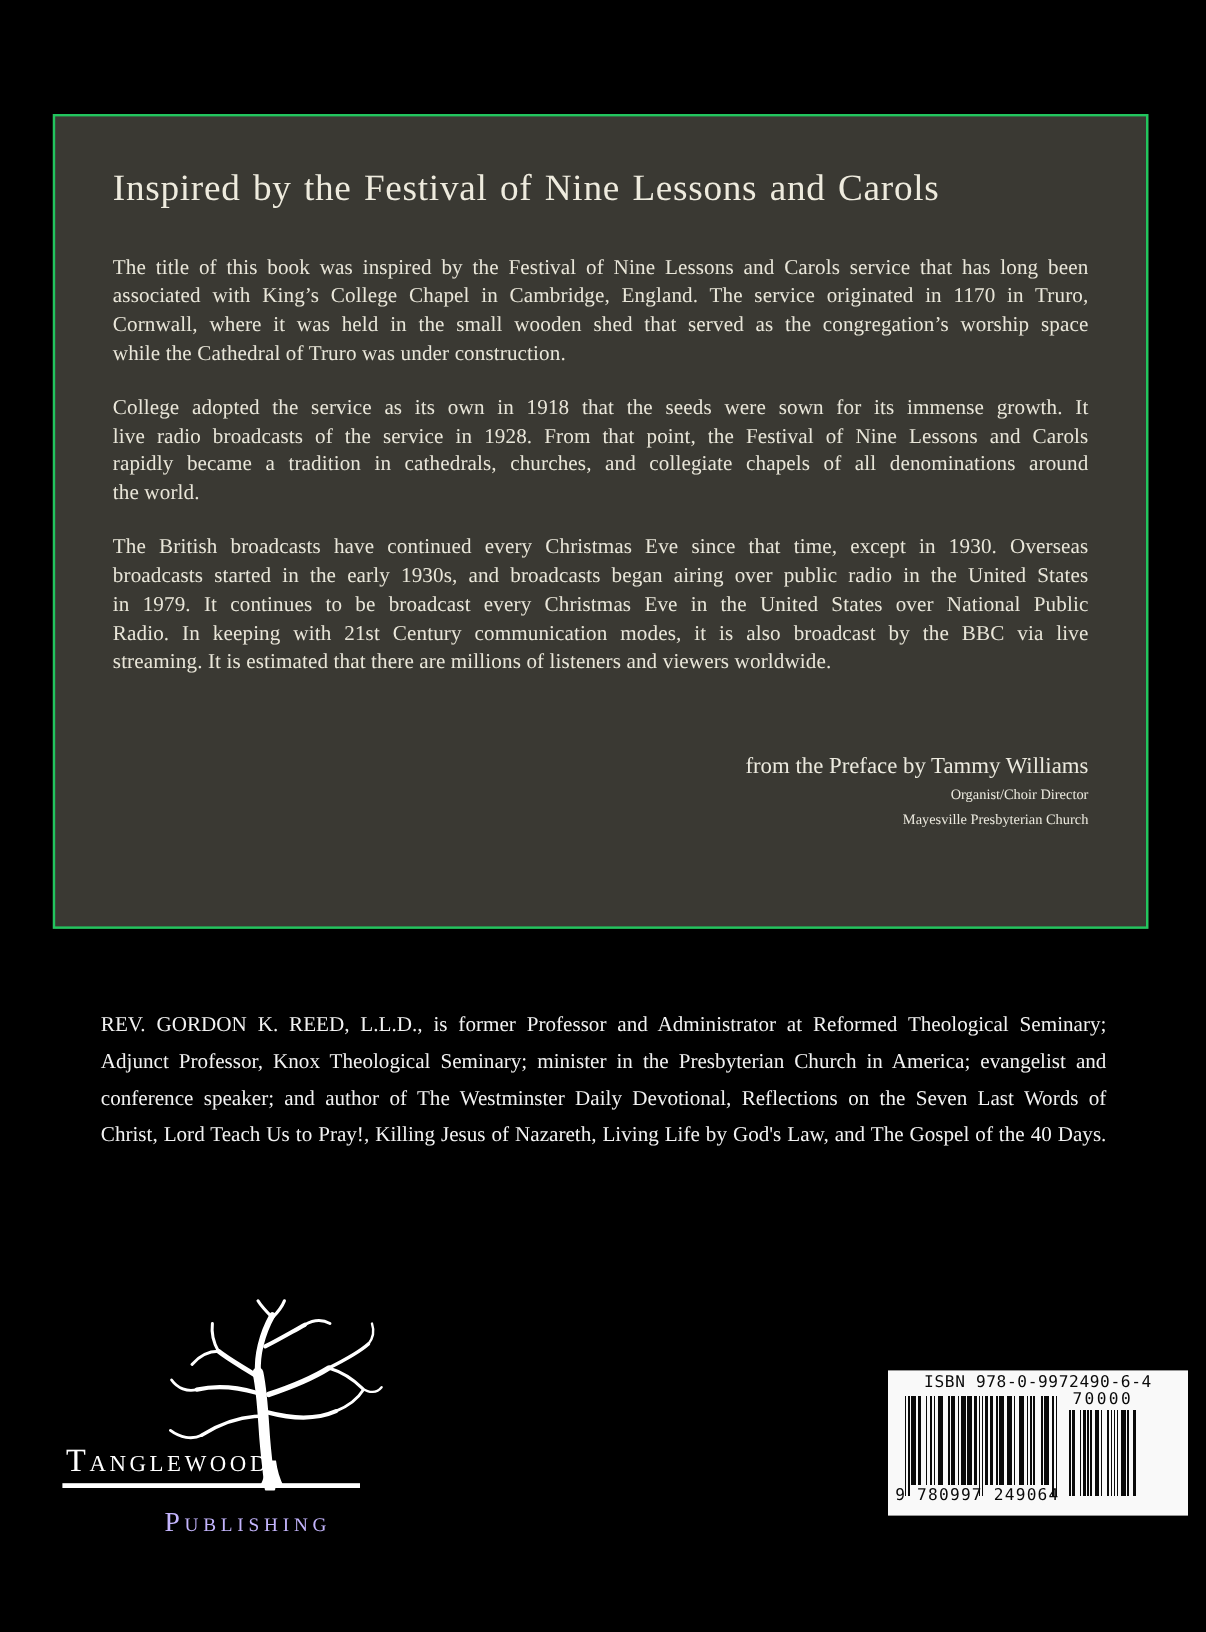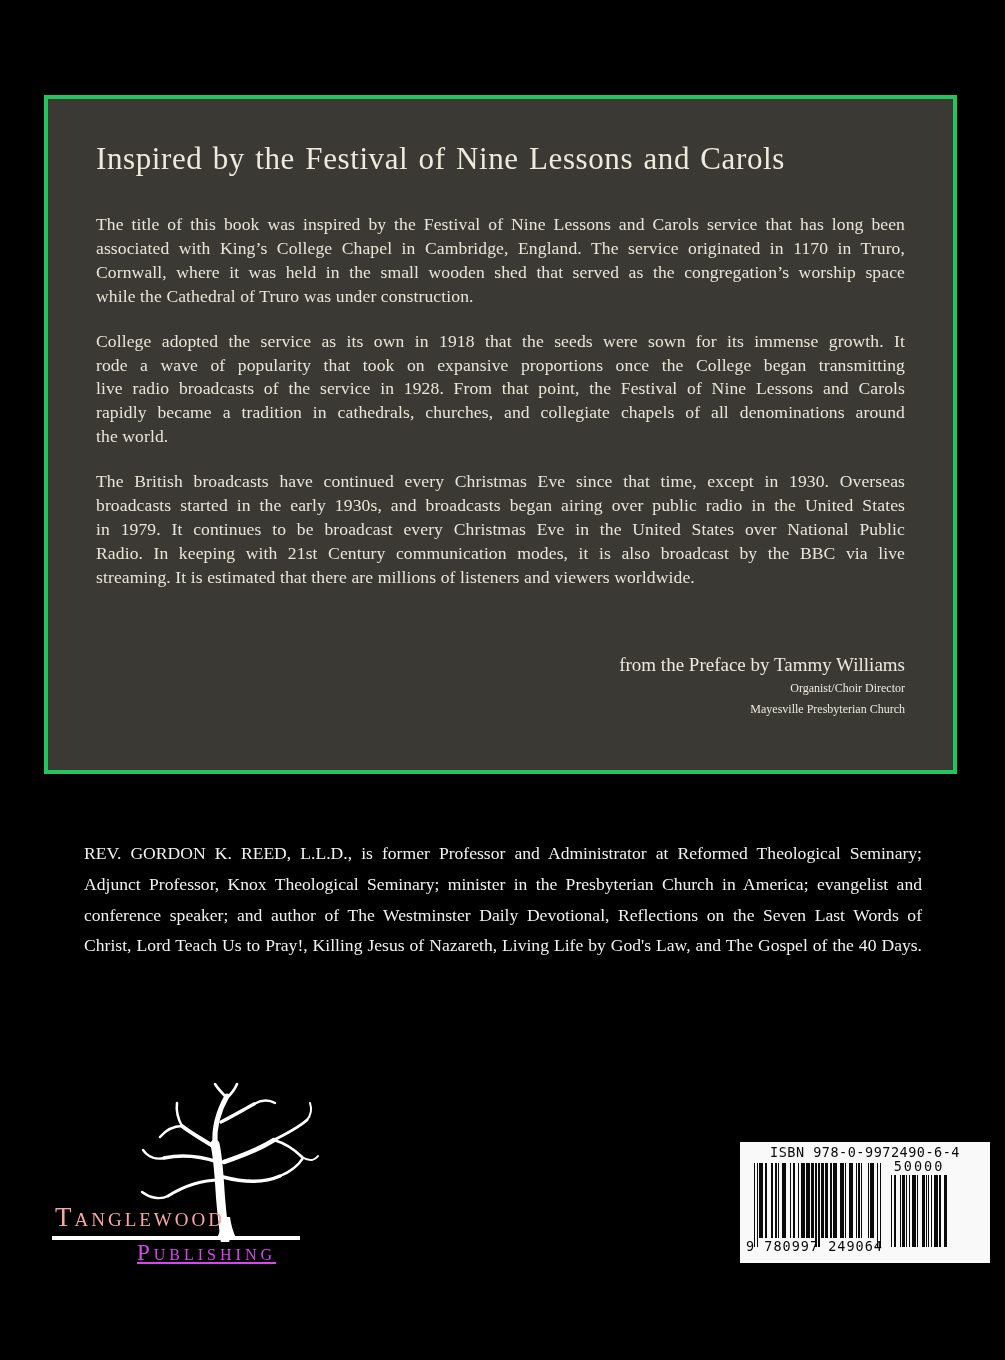--- a/index.html
+++ b/index.html
@@ -1,21 +1,21 @@
 <!DOCTYPE html>
 <html><head>
 <meta charset="utf-8">
 <style>
   html,body{margin:0;padding:0;background:#000;}
   #cover{position:relative;width:1005px;height:1360px;background:#000;overflow:hidden;
          font-family:"Liberation Serif",serif;}
 
   
   .quote-box{position:absolute;left:44px;top:95px;width:913px;height:679px;
-             box-sizing:border-box;border:4px solid #22c55e;background:#3a3933;
+             box-sizing:border-box;border:2px solid #22c55e;background:#3a3933;
              padding:40px 48px 0 48px;color:#e9e6d9;}
   .quote-title{font-size:31px;font-weight:normal;letter-spacing:0.6px;word-spacing:2px;
                margin:2px 0 0 0;color:#eeebde;}
   .qpara{margin-top:36px;font-size:17.6px;line-height:23.9px;letter-spacing:0.1px;}
   .qpara + .qpara{margin-top:21px;}
   .pline{text-align:justify;text-align-last:justify;}
   .pline.last{text-align-last:left;}
   .it{}
 
   .attribution{margin-top:62px;text-align:right;color:#eceadf;}
@@ -25,23 +25,23 @@
   
   .bio{position:absolute;left:84px;top:838px;width:838px;color:#f2f2f2;
        font-size:17.6px;line-height:30.8px;}
   .bio .pline{text-align:justify;text-align-last:justify;}
 
   
   .logo{position:absolute;left:0;top:1080px;width:340px;height:210px;}
   .tree-svg{position:absolute;left:130px;top:2px;width:190px;height:160px;}
   .logo-line{position:absolute;left:52px;top:156px;width:248px;height:4px;background:#fff;}
   .logo-top{position:absolute;left:55px;top:122px;font-size:27px;letter-spacing:3px;
-            font-variant:small-caps;color:#fca5a5;}
-  .logo-bottom{position:absolute;left:137px;top:160px;font-size:23px;letter-spacing:4px;
-            font-variant:small-caps;color:#d946ef;text-decoration:underline;}
+            font-variant:small-caps;color:#ffffff;}
+  .logo-bottom{position:absolute;left:137px;top:176px;font-size:23px;letter-spacing:4px;
+            font-variant:small-caps;color:#c4b5fd;}
 
   
   .barcode-box{position:absolute;left:740px;top:1142px;width:214px;height:121px;
                background:#f9f9f9;color:#0a0a0a;
                font-family:"DejaVu Sans Mono","Liberation Mono",monospace;padding-left:36px;}
   .isbn-label{position:absolute;top:2px;left:0;width:100%;text-align:center;
               font-size:13.5px;letter-spacing:0.5px;white-space:nowrap;}
   .main-bars{position:absolute;left:14px;top:21px;width:127px;height:84px;}
   .addon-bars{position:absolute;left:150px;top:33px;width:58px;height:72px;}
   .main-digits{position:absolute;left:6px;top:96px;width:140px;font-size:13.5px;
@@ -58,21 +58,20 @@
   <div class="quote-box">
     <h1 class="quote-title">Inspired by the Festival of Nine Lessons and Carols</h1>
     <div class="qpara">
         <div class="pline">The title of this book was inspired by the Festival of Nine Lessons and Carols service that has long been</div>
         <div class="pline">associated with King’s College Chapel in Cambridge, England.  The service originated in 1170 in Truro,</div>
         <div class="pline">Cornwall, where it was held in the small wooden shed that served as the congregation’s worship space</div>
         <div class="pline last">while the Cathedral of Truro was under construction.</div>
       </div>
     <div class="qpara">
         <div class="pline">College adopted the service as its own in 1918 that the seeds were sown for its immense growth. It</div>
-        <div class="pline">rode a wave of popularity that took on expansive proportions once the College began transmitting</div>
         <div class="pline">live radio broadcasts of the service in 1928. From that point, the Festival of Nine Lessons and Carols</div>
         <div class="pline">rapidly became a tradition in cathedrals, churches, and collegiate chapels of all denominations around</div>
         <div class="pline last">the world.</div>
       </div>
     <div class="qpara">
         <div class="pline">The British broadcasts have continued every Christmas Eve since that time, except in 1930. Overseas</div>
         <div class="pline">broadcasts started in the early 1930s, and broadcasts began airing over public radio in the United States</div>
         <div class="pline">in 1979. It continues to be broadcast every Christmas Eve in the United States over National Public</div>
         <div class="pline">Radio. In keeping with 21st Century communication modes, it is also broadcast by the BBC via live</div>
         <div class="pline last">streaming. It is estimated that there are millions of listeners and viewers worldwide.</div>
@@ -195,16 +194,16 @@
         <rect x="33" y="0" width="1" height="72"></rect>
         <rect x="36" y="0" width="1" height="72"></rect>
         <rect x="37" y="0" width="1" height="72"></rect>
         <rect x="38" y="0" width="1" height="72"></rect>
         <rect x="40" y="0" width="1" height="72"></rect>
         <rect x="44" y="0" width="1" height="72"></rect>
         <rect x="45" y="0" width="1" height="72"></rect>
         <rect x="47" y="0" width="1" height="72"></rect>
       </svg>
     <div class="main-digits">9 780997 249064</div>
-    <div class="addon-digits">50000</div>
+    <div class="addon-digits">70000</div>
   </div>
 
 </div>
 
 </body></html>

